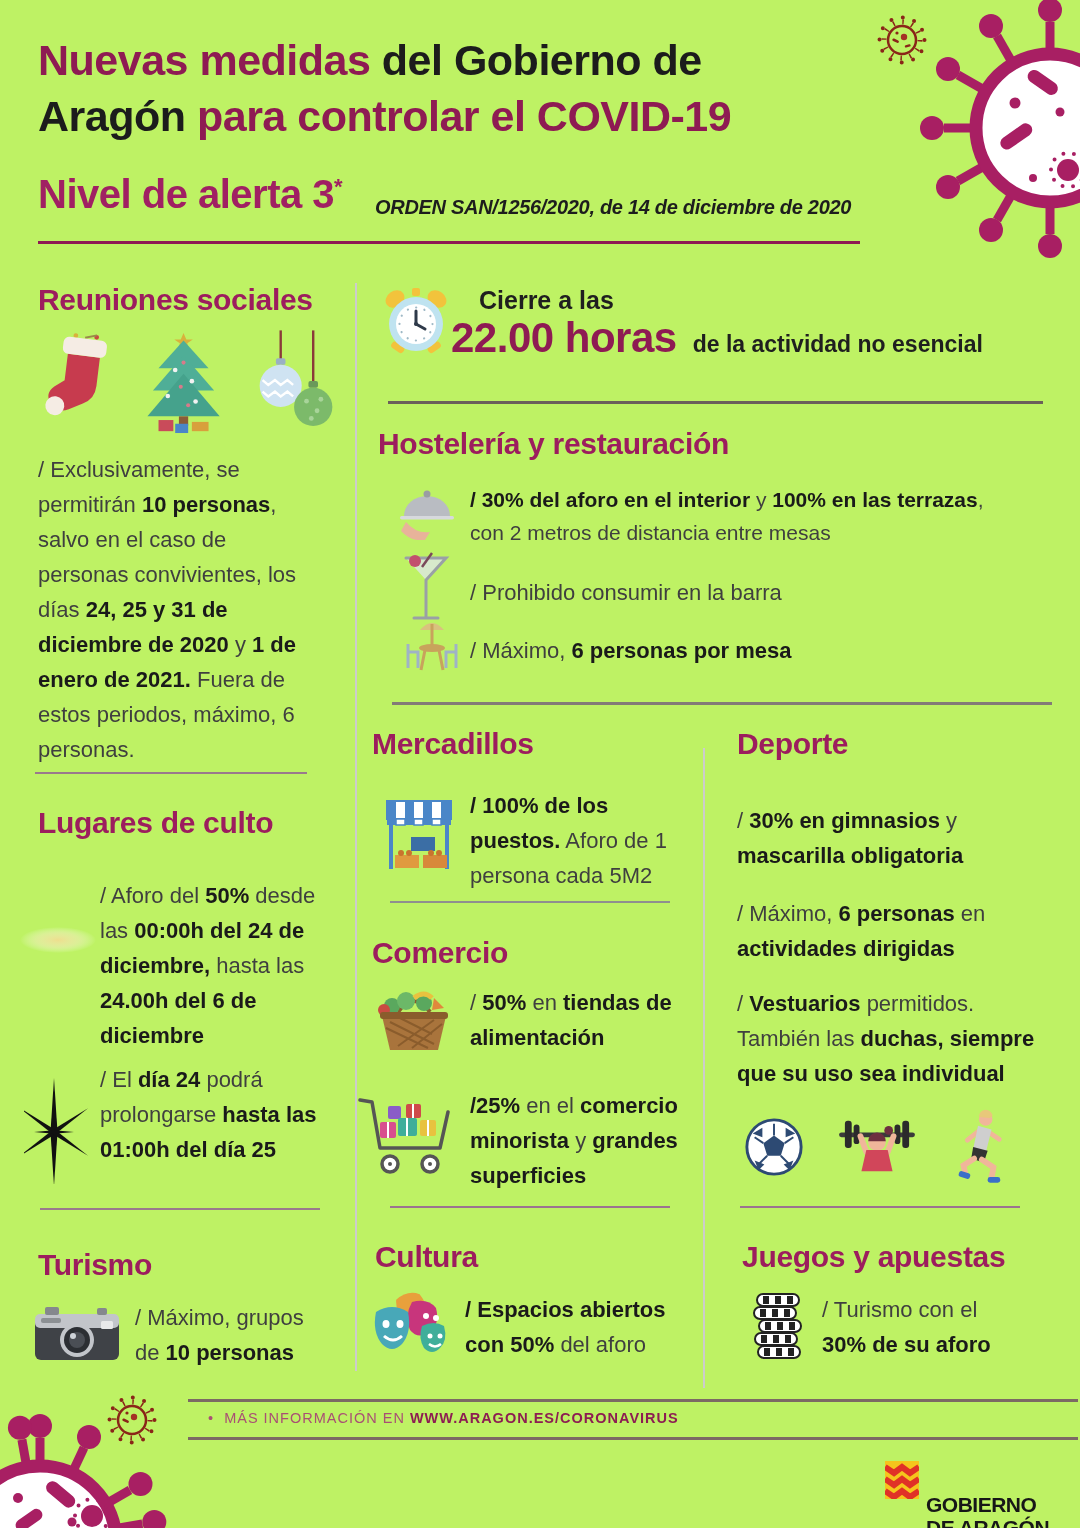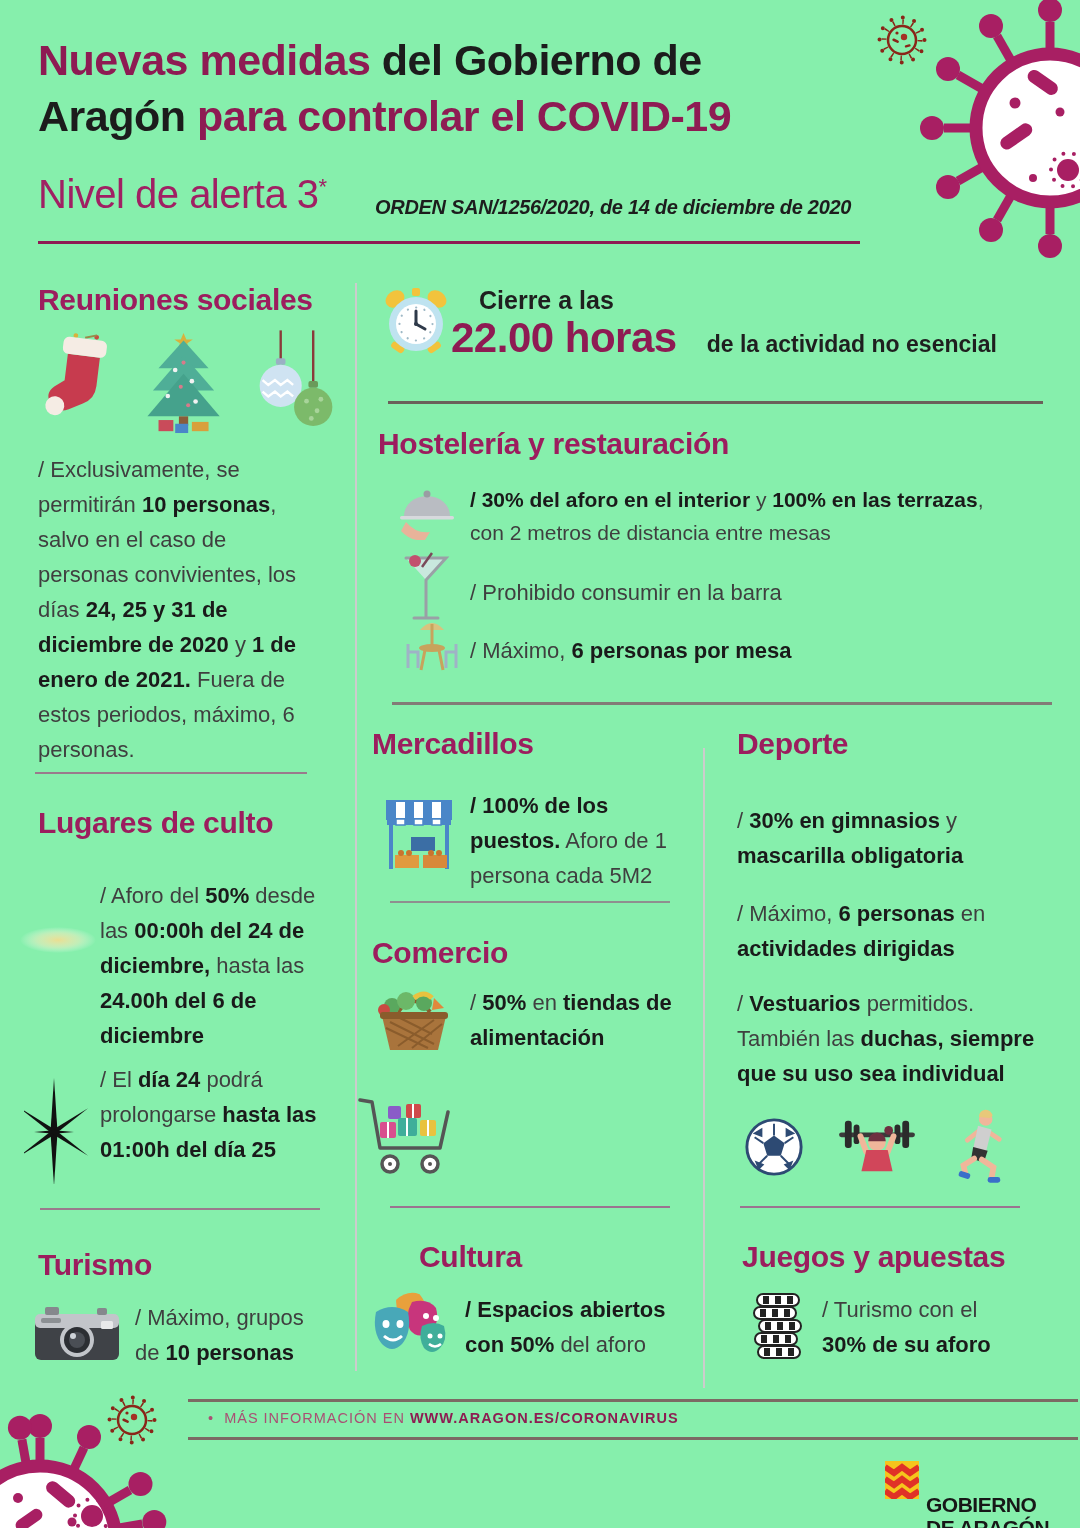--- a/index.html
+++ b/index.html
@@ -1,37 +1,37 @@
 <!DOCTYPE html>
 <html><head>
 <meta charset="utf-8">
 <style>
   html,body{margin:0;padding:0;background:#e8e8e8;}
-  .page{position:relative;width:1080px;height:1528px;background:#86efac;overflow:hidden;
+  .page{position:relative;width:1080px;height:1528px;background:#bef264;overflow:hidden;
         font-family:"Liberation Sans", sans-serif;color:#3f3f3f;margin:0 auto;}
   .abs{position:absolute;}
   h1,h2,p{margin:0;}
   .h1{font-size:43px;line-height:56px;font-weight:bold;letter-spacing:-0.5px;color:#1c1c1c;}
   .h1 .mag{color:#8e1b53;}
   .h1 .plain{font-weight:600;color:#1c1c1c;}
-  .alert{font-size:40px;color:#a02063;letter-spacing:-0.5px;}
+  .alert{font-size:40px;color:#a02063;letter-spacing:-0.5px;font-weight:bold;}
   .alert sup{font-size:22px;}
   .order{font-size:20px;font-style:italic;font-weight:bold;color:#1d1d1d;letter-spacing:-0.3px;}
   .rule{background:#8e1b53;height:3px;}
   .sec-title{font-size:30px;font-weight:bold;color:#9c1d5e;letter-spacing:-0.3px;}
   .itxt{font-size:22px;line-height:35px;white-space:pre-line;color:#3f3f3f;}
   .itxt .b, .b{font-weight:bold;color:#1a1a1a;}
   .divider{height:2px;background:#9a7a8c;}
   .divider-gray{height:3px;background:#7f7672;}
   .divider-mid{height:2px;background:#8f8f8f;}
   .vline{width:2px;background:#cccccc;}
   .flexrow{display:flex;align-items:flex-start;}
   .cierre-line1{font-size:25px;font-weight:bold;color:#1f1f1f;}
   .cierre-time{font-size:42px;font-weight:bold;color:#8e1b53;letter-spacing:-0.5px;}
-  .cierre-rest{font-size:23px;font-weight:bold;color:#1f1f1f;margin-left:30px;}
+  .cierre-rest{font-size:23px;font-weight:bold;color:#1f1f1f;margin-left:16px;}
   .foot-info{font-size:14.5px;letter-spacing:1px;color:#a94f74;}
   .foot-info .url{font-weight:bold;color:#8d1d52;}
   .logo-text{font-size:21px;line-height:23px;font-weight:bold;color:#171717;letter-spacing:-0.5px;margin-top:32px;}
 </style>
 </head>
 <body>
 
 <div class="page">
 
   <div class="abs" style="left:38px;top:32px;width:860px;">
@@ -328,24 +328,27 @@
         <line x1="49" y1="26" x2="49" y2="44"></line>
         <line x1="70" y1="28" x2="70" y2="44"></line>
         <line x1="55" y1="12" x2="55" y2="26"></line>
       </g>
     <path d="M2 8 L14 10 L22 56 L82 56 L90 20" stroke="#555555" stroke-width="3.5" fill="none" stroke-linecap="round" stroke-linejoin="round"></path>
     <circle cx="32" cy="72" r="8" fill="#ffffff" stroke="#555555" stroke-width="3.5"></circle>
     <circle cx="72" cy="72" r="8" fill="#ffffff" stroke="#555555" stroke-width="3.5"></circle>
     <circle cx="32" cy="72" r="2" fill="#555555"></circle>
       <circle cx="72" cy="72" r="2" fill="#555555"></circle>
   </svg>
+  <p class="abs itxt" style="left:470px;top:1088px;width:240px;"><span class="b">/25%</span><span> en el </span><span class="b">comercio
+minorista</span><span> y </span><span class="b">grandes
+superficies</span></p>
 
   <div class="abs divider-mid" style="left:390px;top:1206px;width:280px;background:#9b7390;"></div>
 
-  <h2 class="abs sec-title" style="left:375px;top:1240px;margin-left:44px;">Cultura</h2>
+  <h2 class="abs sec-title" style="left:375px;top:1240px;">Cultura</h2>
 
   <svg class="abs" style="left:370px;top:1290px;" width="84" height="74" viewBox="0 0 84 74">
     <path d="M30 6 q14 -6 24 2 q6 16 -2 26 q-10 10 -20 2 q-8 -14 -2 -30 z" fill="#e8a03c" transform="rotate(-18 40 20)"></path>
     <path d="M42 12 q16 -4 24 6 q4 16 -6 24 q-12 8 -20 -2 q-6 -14 2 -28 z" fill="#c8357c"></path>
     <g fill="#ffffff">
         <circle cx="56" cy="26" r="3"></circle>
         <circle cx="66" cy="28" r="3"></circle>
       </g>
     <path d="M54 38 q6 -4 12 0" stroke="#ffffff" stroke-width="2.5" fill="none"></path>
     <path d="M6 22 q16 -10 32 0 q4 20 -6 32 q-10 10 -20 0 q-10 -12 -6 -32 z" fill="#48a8b8"></path>

